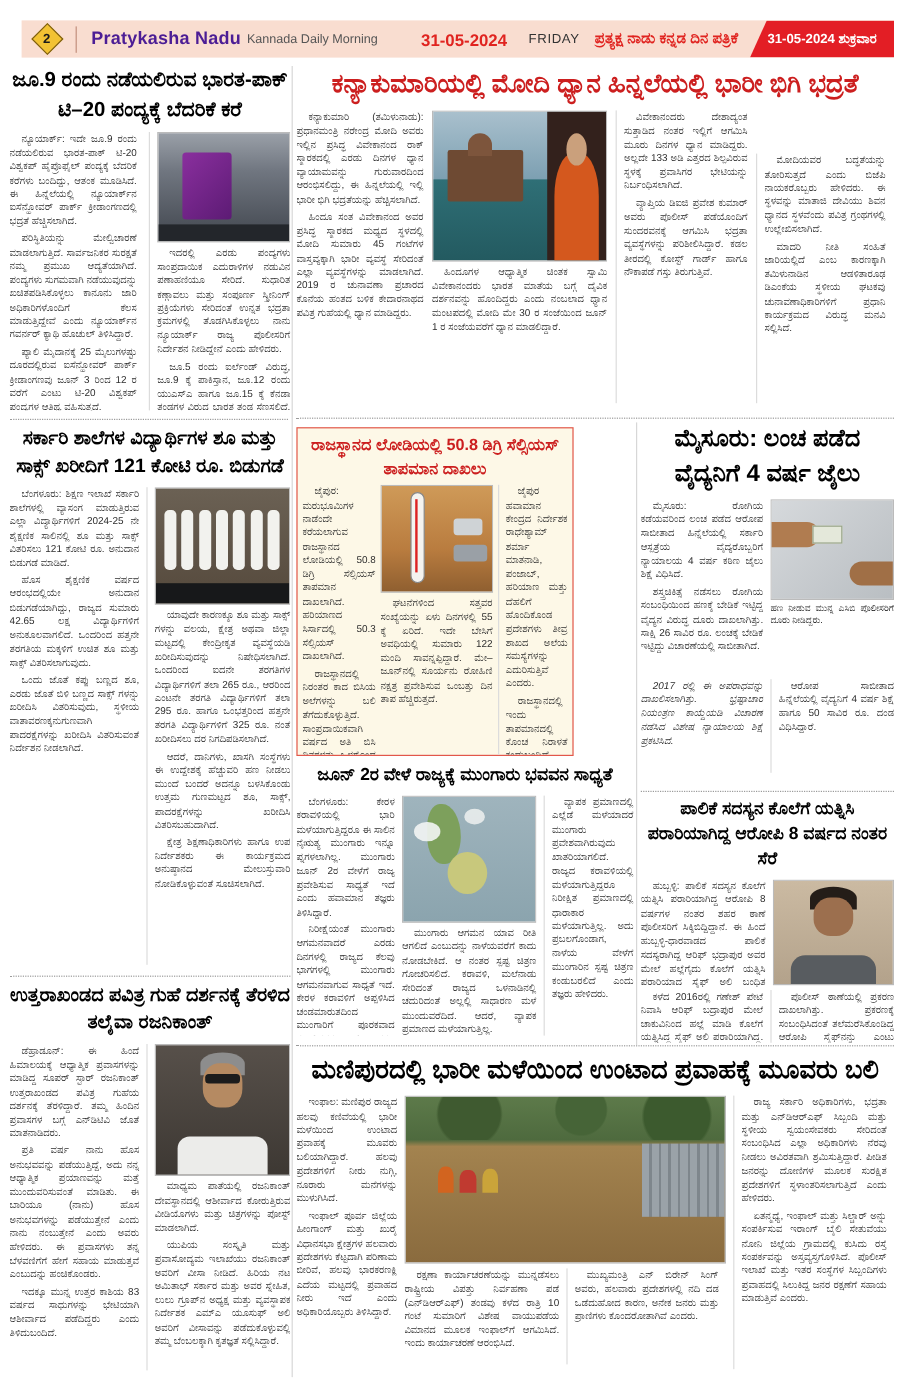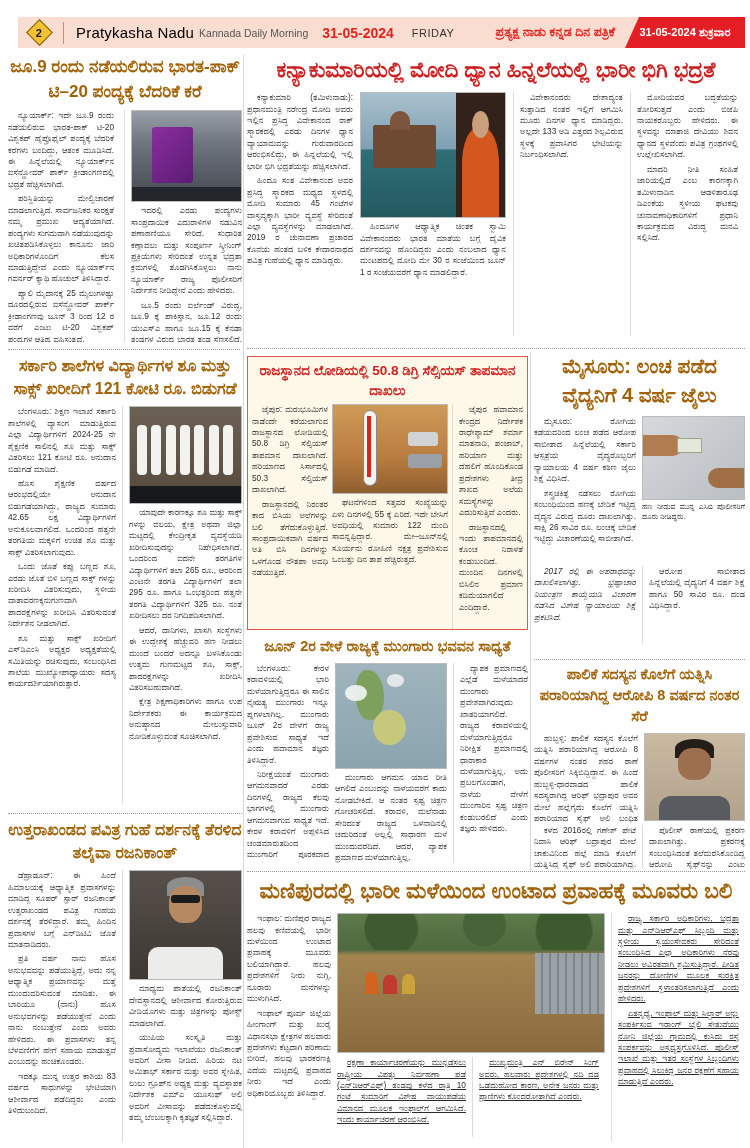--- a/index.html
+++ b/index.html
@@ -12,33 +12,33 @@
   .header{
     position:absolute;left:18px;top:17px;width:727px;height:31px;
     background:#f9ddd0;display:flex;align-items:center;box-sizing:border-box;padding-left:12px;
   }
   .diamond{
     width:17px;height:17px;background:#f2c233;border:1px solid #7a5c12;
     transform:rotate(45deg);display:flex;align-items:center;justify-content:center;flex:0 0 auto;
   }
   .diamond span{transform:rotate(-45deg);font-weight:bold;font-size:11px;color:#1a1a1a;}
   .hvline{width:1px;height:22px;background:#c2907d;margin:0 12px 0 14px;}
-  .masthead{font-size:15px;font-weight:normal;color:#000000;letter-spacing:.2px;}
+  .masthead{font-size:15px;font-weight:bold;color:#4c1d95;letter-spacing:.2px;}
   .masthead-sub{font-size:10.5px;color:#555;margin-left:5px;}
-  .hdate{font-size:14px;font-weight:bold;color:#e02420;margin-left:14px;}
+  .hdate{font-size:14px;font-weight:bold;color:#e02420;margin-left:36px;}
   .hday{font-size:11px;color:#333;margin-left:18px;letter-spacing:.5px;}
   .tagline{font-size:12.5px;font-weight:bold;color:#e02420;margin-left:auto;margin-right:10px;}
   .datebox{
     height:100%;width:120px;background:#e31e25;color:#fff;font-size:11px;font-weight:bold;
     display:flex;align-items:center;justify-content:center;
     clip-path:polygon(14px 0,100% 0,100% 100%,0 100%);flex:0 0 auto;
   }
   
   .art{position:absolute;box-sizing:border-box;overflow:hidden;}
-  .hl{font-weight:bold;color:#a16207;text-align:center;margin:0 0 6px 0;line-height:1.45;}
+  .hl{font-weight:bold;color:#000000;text-align:center;margin:0 0 6px 0;line-height:1.45;}
   .hl.red{color:#cc1f1f;}
   .body{display:flex;}
   .body > div{overflow:hidden;box-sizing:border-box;}
   .body > div + div{border-left:1px solid #dcdcdc;padding-left:6px;}
   p.tx{
     margin:0 0 3px 0;font-size:8.3px;line-height:1.38;text-align:justify;
     text-indent:10px;color:#2e2e2e;word-break:break-word;
   }
   .cap{font-size:7.6px;line-height:1.3;color:#222;margin-top:2px;text-align:justify;}
   .hsep{position:absolute;border-top:1px dotted #9a9a9a;height:0;}
@@ -150,59 +150,59 @@
           <i class="rock"></i>
             <i class="dome"></i>
             <i class="monkbg"></i>
             <i class="monk"></i>
             <i class="head"></i>
         </div>
         <p class="tx">ಹಿಂದೂಗಳ ಆಧ್ಯಾತ್ಮಿಕ ಚಿಂತಕ ಸ್ವಾಮಿ ವಿವೇಕಾನಂದರು ಭಾರತ ಮಾತೆಯ ಬಗ್ಗೆ ದೈವಿಕ ದರ್ಶನವನ್ನು ಹೊಂದಿದ್ದರು ಎಂದು ನಂಬಲಾದ ಧ್ಯಾನ ಮಂಟಪದಲ್ಲಿ ಮೋದಿ ಮೇ 30 ರ ಸಂಜೆಯಿಂದ ಜೂನ್ 1 ರ ಸಂಜೆಯವರೆಗೆ ಧ್ಯಾನ ಮಾಡಲಿದ್ದಾರೆ.</p>
       </div>
       <div style="width:110px;">
         <p class="tx">ವಿವೇಕಾನಂದರು ದೇಶಾದ್ಯಂತ ಸುತ್ತಾಡಿದ ನಂತರ ಇಲ್ಲಿಗೆ ಆಗಮಿಸಿ ಮೂರು ದಿನಗಳ ಧ್ಯಾನ ಮಾಡಿದ್ದರು. ಅಲ್ಲದೇ 133 ಅಡಿ ಎತ್ತರದ ಶಿಲ್ಪವಿರುವ ಸ್ಥಳಕ್ಕೆ ಪ್ರವಾಸಿಗರ ಭೇಟಿಯನ್ನು ನಿರ್ಬಂಧಿಸಲಾಗಿದೆ.</p>
-      </div>
-      <div style="width:108px;">
+        <p class="tx">ವ್ಯಾಪ್ತಿಯ ಡಿಐಜಿ ಪ್ರವೇಶ ಕುಮಾರ್ ಅವರು ಪೊಲೀಸ್ ಪಡೆಯೊಂದಿಗೆ ಸುಂದರವನಕ್ಕೆ ಆಗಮಿಸಿ ಭದ್ರತಾ ವ್ಯವಸ್ಥೆಗಳನ್ನು ಪರಿಶೀಲಿಸಿದ್ದಾರೆ. ಕಡಲ ತೀರದಲ್ಲಿ ಕೋಸ್ಟ್ ಗಾರ್ಡ್ ಹಾಗೂ ನೌಕಾಪಡೆ ಗಸ್ತು ತಿರುಗುತ್ತಿವೆ.</p>
+      </div>
+      <div style="width:108px;margin-top:36px;">
         <p class="tx">ಮೋದಿಯವರ ಬದ್ಧತೆಯನ್ನು ತೋರಿಸುತ್ತದೆ ಎಂದು ಬಿಜೆಪಿ ನಾಯಕರೊಬ್ಬರು ಹೇಳಿದರು. ಈ ಸ್ಥಳವನ್ನು ಮಾತಾಜಿ ದೇವಿಯು ಶಿವನ ಧ್ಯಾನದ ಸ್ಥಳವೆಂದು ಪವಿತ್ರ ಗ್ರಂಥಗಳಲ್ಲಿ ಉಲ್ಲೇಖಿಸಲಾಗಿದೆ.</p>
         <p class="tx">ಮಾದರಿ ನೀತಿ ಸಂಹಿತೆ ಜಾರಿಯಲ್ಲಿದೆ ಎಂಬ ಕಾರಣಕ್ಕಾಗಿ ತಮಿಳುನಾಡಿನ ಆಡಳಿತಾರೂಢ ಡಿಎಂಕೆಯ ಸ್ಥಳೀಯ ಘಟಕವು ಚುನಾವಣಾಧಿಕಾರಿಗಳಿಗೆ ಪ್ರಧಾನಿ ಕಾರ್ಯಕ್ರಮದ ವಿರುದ್ಧ ಮನವಿ ಸಲ್ಲಿಸಿದೆ.</p>
       </div>
     </div>
   </div>
 
   <div class="hsep" style="left:8px;top:349px;width:232px;"></div>
   <div class="hsep" style="left:247px;top:348px;width:498px;"></div>
 
   <div class="art" style="left:8px;top:354px;width:234px;height:456px;">
     <div class="hl hl-shoes">ಸರ್ಕಾರಿ ಶಾಲೆಗಳ ವಿದ್ಯಾರ್ಥಿಗಳ ಶೂ ಮತ್ತು ಸಾಕ್ಸ್ ಖರೀದಿಗೆ 121 ಕೋಟಿ ರೂ. ಬಿಡುಗಡೆ</div>
     <div class="body" style="gap:6px;height:398px;">
       <div style="width:108px;">
         <p class="tx">ಬೆಂಗಳೂರು: ಶಿಕ್ಷಣ ಇಲಾಖೆ ಸರ್ಕಾರಿ ಶಾಲೆಗಳಲ್ಲಿ ವ್ಯಾಸಂಗ ಮಾಡುತ್ತಿರುವ ಎಲ್ಲಾ ವಿದ್ಯಾರ್ಥಿಗಳಿಗೆ 2024-25 ನೇ ಶೈಕ್ಷಣಿಕ ಸಾಲಿನಲ್ಲಿ ಶೂ ಮತ್ತು ಸಾಕ್ಸ್ ವಿತರಿಸಲು 121 ಕೋಟಿ ರೂ. ಅನುದಾನ ಬಿಡುಗಡೆ ಮಾಡಿದೆ.</p>
         <p class="tx">ಹೊಸ ಶೈಕ್ಷಣಿಕ ವರ್ಷದ ಆರಂಭದಲ್ಲಿಯೇ ಅನುದಾನ ಬಿಡುಗಡೆಯಾಗಿದ್ದು, ರಾಜ್ಯದ ಸುಮಾರು 42.65 ಲಕ್ಷ ವಿದ್ಯಾರ್ಥಿಗಳಿಗೆ ಅನುಕೂಲವಾಗಲಿದೆ. ಒಂದರಿಂದ ಹತ್ತನೇ ತರಗತಿಯ ಮಕ್ಕಳಿಗೆ ಉಚಿತ ಶೂ ಮತ್ತು ಸಾಕ್ಸ್ ವಿತರಿಸಲಾಗುವುದು.</p>
         <p class="tx">ಒಂದು ಜೊತೆ ಕಪ್ಪು ಬಣ್ಣದ ಶೂ, ಎರಡು ಜೊತೆ ಬಿಳಿ ಬಣ್ಣದ ಸಾಕ್ಸ್ ಗಳನ್ನು ಖರೀದಿಸಿ ವಿತರಿಸುವುದು, ಸ್ಥಳೀಯ ವಾತಾವರಣಕ್ಕನುಗುಣವಾಗಿ ಪಾದರಕ್ಷೆಗಳನ್ನು ಖರೀದಿಸಿ ವಿತರಿಸುವಂತೆ ನಿರ್ದೇಶನ ನೀಡಲಾಗಿದೆ.</p>
-        <p class="tx">ಶೂ ಮತ್ತು ಸಾಕ್ಸ್ ಖರೀದಿಗೆ ಎಸ್‌ಡಿಎಂಸಿ ಅಧ್ಯಕ್ಷರ ಅಧ್ಯಕ್ಷತೆಯಲ್ಲಿ ಸಮಿತಿಯನ್ನು ರಚಿಸುವುದು, ಸಂಬಂಧಿಸಿದ ಶಾಲೆಯ ಮುಖ್ಯೋಪಾಧ್ಯಾಯರು ಸದಸ್ಯ ಕಾರ್ಯದರ್ಶಿಯಾಗಿರುತ್ತಾರೆ.</p>
       </div>
       <div style="width:120px;">
         <div class="ph ph-socks" style="height:98px;margin-bottom:3px;">
           <i class="s" style="left:6%;"></i>
             <i class="s" style="left:19%;"></i>
             <i class="s" style="left:32%;"></i>
           <i class="s" style="left:45%;"></i>
             <i class="s" style="left:58%;"></i>
             <i class="s" style="left:71%;"></i>
           <i class="s" style="left:84%;"></i>
             <i class="shoes"></i>
         </div>
         <p class="tx">ಯಾವುದೇ ಕಾರಣಕ್ಕೂ ಶೂ ಮತ್ತು ಸಾಕ್ಸ್ ಗಳನ್ನು ವಲಯ, ಕ್ಷೇತ್ರ ಅಥವಾ ಜಿಲ್ಲಾ ಮಟ್ಟದಲ್ಲಿ ಕೇಂದ್ರೀಕೃತ ವ್ಯವಸ್ಥೆಯಡಿ ಖರೀದಿಸುವುದನ್ನು ನಿಷೇಧಿಸಲಾಗಿದೆ. ಒಂದರಿಂದ ಐದನೇ ತರಗತಿಗಳ ವಿದ್ಯಾರ್ಥಿಗಳಿಗೆ ತಲಾ 265 ರೂ., ಆರರಿಂದ ಎಂಟನೇ ತರಗತಿ ವಿದ್ಯಾರ್ಥಿಗಳಿಗೆ ತಲಾ 295 ರೂ. ಹಾಗೂ ಒಂಭತ್ತರಿಂದ ಹತ್ತನೇ ತರಗತಿ ವಿದ್ಯಾರ್ಥಿಗಳಿಗೆ 325 ರೂ. ನಂತೆ ಖರೀದಿಸಲು ದರ ನಿಗದಿಪಡಿಸಲಾಗಿದೆ.</p>
         <p class="tx">ಆದರೆ, ದಾನಿಗಳು, ಖಾಸಗಿ ಸಂಸ್ಥೆಗಳು ಈ ಉದ್ದೇಶಕ್ಕೆ ಹೆಚ್ಚುವರಿ ಹಣ ನೀಡಲು ಮುಂದೆ ಬಂದರೆ ಅದನ್ನೂ ಬಳಸಿಕೊಂಡು ಉತ್ತಮ ಗುಣಮಟ್ಟದ ಶೂ, ಸಾಕ್ಸ್, ಪಾದರಕ್ಷೆಗಳನ್ನು ಖರೀದಿಸಿ ವಿತರಿಸಬಹುದಾಗಿದೆ.</p>
         <p class="tx">ಕ್ಷೇತ್ರ ಶಿಕ್ಷಣಾಧಿಕಾರಿಗಳು ಹಾಗೂ ಉಪ ನಿರ್ದೇಶಕರು ಈ ಕಾರ್ಯಕ್ರಮದ ಅನುಷ್ಠಾನದ ಮೇಲುಸ್ತುವಾರಿ ನೋಡಿಕೊಳ್ಳುವಂತೆ ಸೂಚಿಸಲಾಗಿದೆ.</p>
       </div>
     </div>
   </div>
 
-  <div class="art heatbox" style="left:247px;top:356px;width:281px;height:274px;">
+  <div class="art heatbox" style="left:247px;top:356px;width:231px;height:274px;">
     <div class="hl hl-heat red">ರಾಜಸ್ಥಾನದ ಲೋಡಿಯಲ್ಲಿ 50.8 ಡಿಗ್ರಿ ಸೆಲ್ಸಿಯಸ್ ತಾಪಮಾನ ದಾಖಲು</div>
     <div class="body" style="gap:4px;height:236px;">
       <div style="width:76px;">
         <p class="tx">ಜೈಪುರ: ಮರುಭೂಮಿಗಳ ನಾಡೆಂದೇ ಕರೆಯಲಾಗುವ ರಾಜಸ್ಥಾನದ ಲೋಡಿಯಲ್ಲಿ 50.8 ಡಿಗ್ರಿ ಸೆಲ್ಸಿಯಸ್ ತಾಪಮಾನ ದಾಖಲಾಗಿದೆ. ಹರಿಯಾಣದ ಸಿರ್ಸಾದಲ್ಲಿ 50.3 ಸೆಲ್ಸಿಯಸ್ ದಾಖಲಾಗಿದೆ.</p>
         <p class="tx">ರಾಜಸ್ಥಾನದಲ್ಲಿ ನಿರಂತರ ಕಾದ ಬಿಸಿಯ ಅಲೆಗಳನ್ನು ಬಲಿ ತೆಗೆದುಕೊಳ್ಳುತ್ತಿದೆ. ಸಾಂಪ್ರದಾಯಿಕವಾಗಿ ವರ್ಷದ ಅತಿ ಬಿಸಿ ದಿನಗಳನ್ನು ಒಳಗೊಂಡ ನೌತಪಾ ಅವಧಿ ನಡೆಯುತ್ತಿದೆ.</p>
       </div>
       <div style="width:116px;border-left:none;padding-left:0;">
         <div class="ph ph-thermo" style="height:90px;margin-bottom:3px;">
           <i class="t"></i>
             <i class="m"></i>
@@ -324,30 +324,30 @@
         <p class="tx">ಇಂಫಾಲ್ ಪೂರ್ವ ಜಿಲ್ಲೆಯ ಹೀಂಗಾಂಗ್ ಮತ್ತು ಖುರೈ ವಿಧಾನಸಭಾ ಕ್ಷೇತ್ರಗಳ ಹಲವಾರು ಪ್ರದೇಶಗಳು ಕೆಟ್ಟದಾಗಿ ಪರಿಣಾಮ ಬೀರಿವೆ, ಹಲವು ಭಾರಕರಣಕ್ಲಿ ಎದೆಯ ಮಟ್ಟದಲ್ಲಿ ಪ್ರವಾಹದ ನೀರು ಇದೆ ಎಂದು ಅಧಿಕಾರಿಯೊಬ್ಬರು ತಿಳಿಸಿದ್ದಾರೆ.</p>
       </div>
       <div style="width:268px;border-left:none;padding-left:0;">
         <div class="ph ph-flood" style="height:140px;margin-bottom:4px;">
           <i class="tree"></i>
             <i class="fence"></i>
             <i class="p1"></i>
             <i class="p2"></i>
             <i class="p3"></i>
         </div>
-        <div class="body" style="gap:6px;height:80px;text-decoration:underline;">
+        <div class="body" style="gap:6px;height:80px;">
           <div style="width:129px;">
             <p class="tx">ರಕ್ಷಣಾ ಕಾರ್ಯಾಚರಣೆಯನ್ನು ಮುನ್ನಡೆಸಲು ರಾಷ್ಟ್ರೀಯ ವಿಪತ್ತು ನಿರ್ವಹಣಾ ಪಡೆ (ಎನ್‌ಡಿಆರ್‌ಎಫ್) ತಂಡವು ಕಳೆದ ರಾತ್ರಿ 10 ಗಂಟೆ ಸುಮಾರಿಗೆ ವಿಶೇಷ ವಾಯುಪಡೆಯ ವಿಮಾನದ ಮೂಲಕ ಇಂಫಾಲ್‌ಗೆ ಆಗಮಿಸಿದೆ. ಇಂದು ಕಾರ್ಯಾಚರಣೆ ಆರಂಭಿಸಿದೆ.</p>
           </div>
           <div style="width:127px;">
             <p class="tx">ಮುಖ್ಯಮಂತ್ರಿ ಎನ್ ಬಿರೇನ್ ಸಿಂಗ್ ಅವರು, ಹಲವಾರು ಪ್ರದೇಶಗಳಲ್ಲಿ ನದಿ ದಡ ಒಡೆದುಹೋದ ಕಾರಣ, ಅನೇಕ ಜನರು ಮತ್ತು ಪ್ರಾಣಿಗಳು ಕೊಂದರೋತಾಗಿವೆ ಎಂದರು.</p>
           </div>
         </div>
       </div>
-      <div style="width:128px;text-decoration:underline;">
+      <div style="width:128px;">
         <p class="tx">ರಾಜ್ಯ ಸರ್ಕಾರಿ ಅಧಿಕಾರಿಗಳು, ಭದ್ರತಾ ಮತ್ತು ಎನ್‌ಡಿಆರ್‌ಎಫ್ ಸಿಬ್ಬಂದಿ ಮತ್ತು ಸ್ಥಳೀಯ ಸ್ವಯಂಸೇವಕರು ಸೇರಿದಂತೆ ಸಂಬಂಧಿಸಿದ ಎಲ್ಲಾ ಅಧಿಕಾರಿಗಳು ನೆರವು ನೀಡಲು ಅವಿರತವಾಗಿ ಶ್ರಮಿಸುತ್ತಿದ್ದಾರೆ. ಪೀಡಿತ ಜನರನ್ನು ದೋಣಿಗಳ ಮೂಲಕ ಸುರಕ್ಷಿತ ಪ್ರದೇಶಗಳಿಗೆ ಸ್ಥಳಾಂತರಿಸಲಾಗುತ್ತಿದೆ ಎಂದು ಹೇಳಿದರು.</p>
         <p class="tx">ಏತನ್ಮಧ್ಯೆ, ಇಂಫಾಲ್ ಮತ್ತು ಸಿಲ್ಚಾರ್ ಅನ್ನು ಸಂಪರ್ಕಿಸುವ ಇರಾಂಗ್ ಬೈಲಿ ಸೇತುವೆಯು ನೋನಿ ಜಿಲ್ಲೆಯ ಗ್ರಾಮದಲ್ಲಿ ಕುಸಿದು ರಸ್ತೆ ಸಂಪರ್ಕವನ್ನು ಅಸ್ತವ್ಯಸ್ತಗೊಳಿಸಿದೆ. ಪೊಲೀಸ್ ಇಲಾಖೆ ಮತ್ತು ಇತರ ಸಂಸ್ಥೆಗಳ ಸಿಬ್ಬಂದಿಗಳು ಪ್ರವಾಹದಲ್ಲಿ ಸಿಲುಕಿದ್ದ ಜನರ ರಕ್ಷಣೆಗೆ ಸಹಾಯ ಮಾಡುತ್ತಿವೆ ಎಂದರು.</p>
       </div>
     </div>
   </div>
 
   <div class="vsep" style="left:243px;top:55px;height:1093px;"></div>
   <div class="vsep" style="left:530px;top:352px;height:519px;"></div>
 
 </div>

